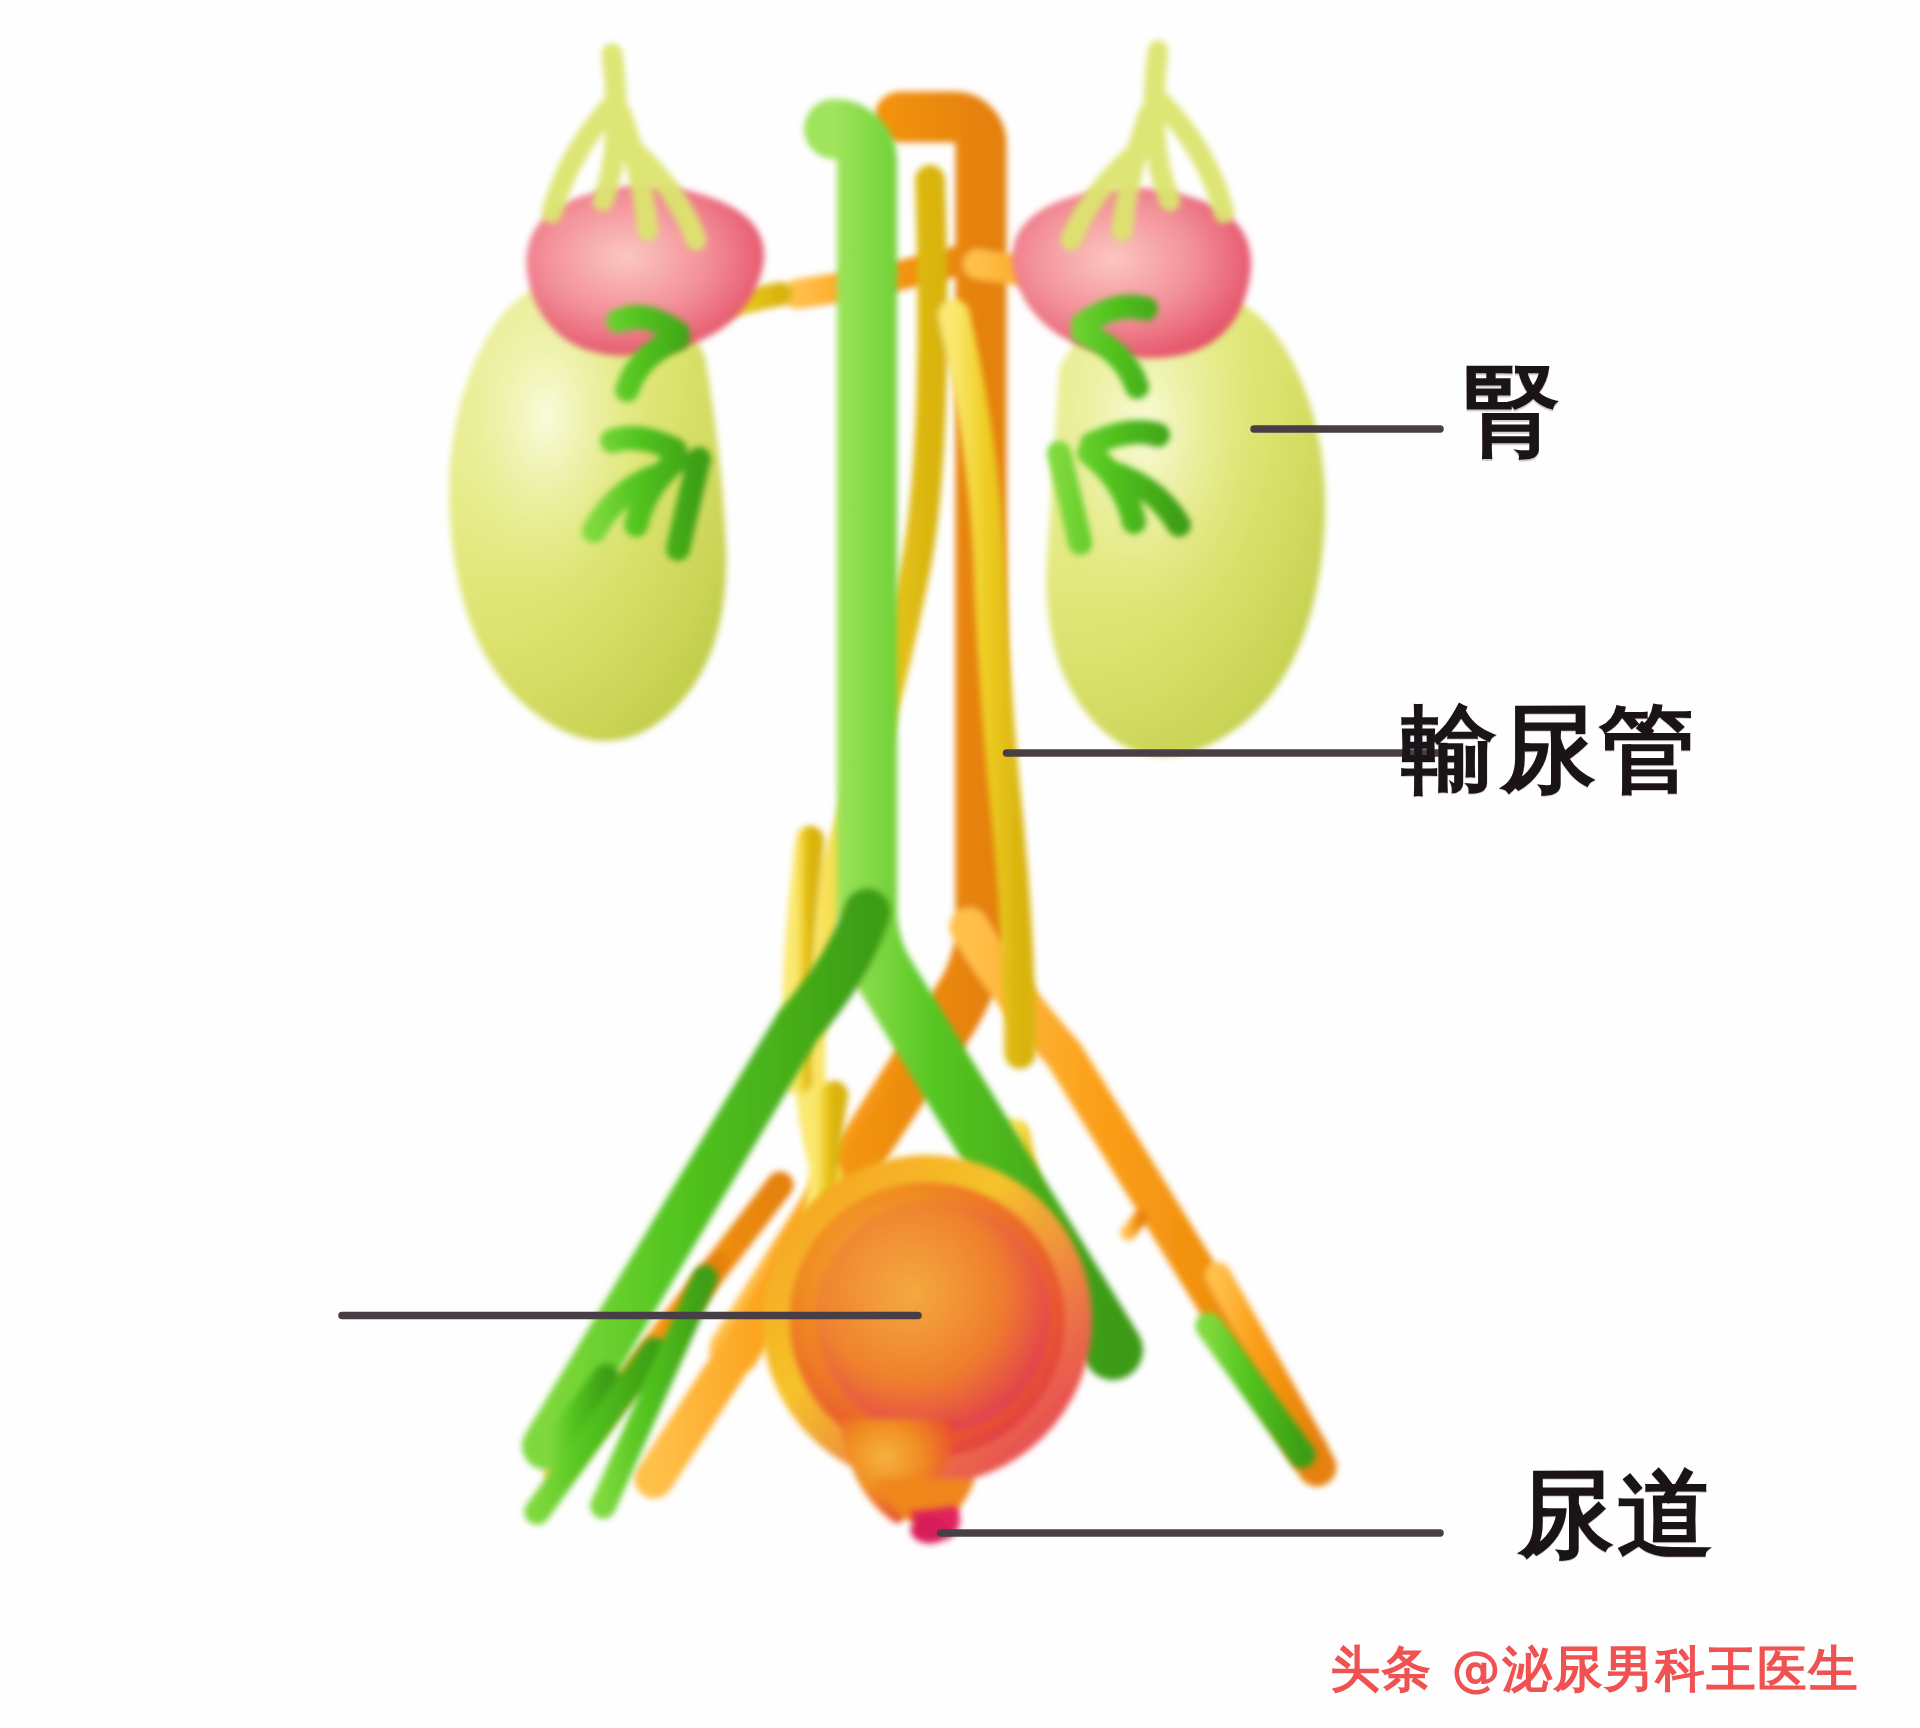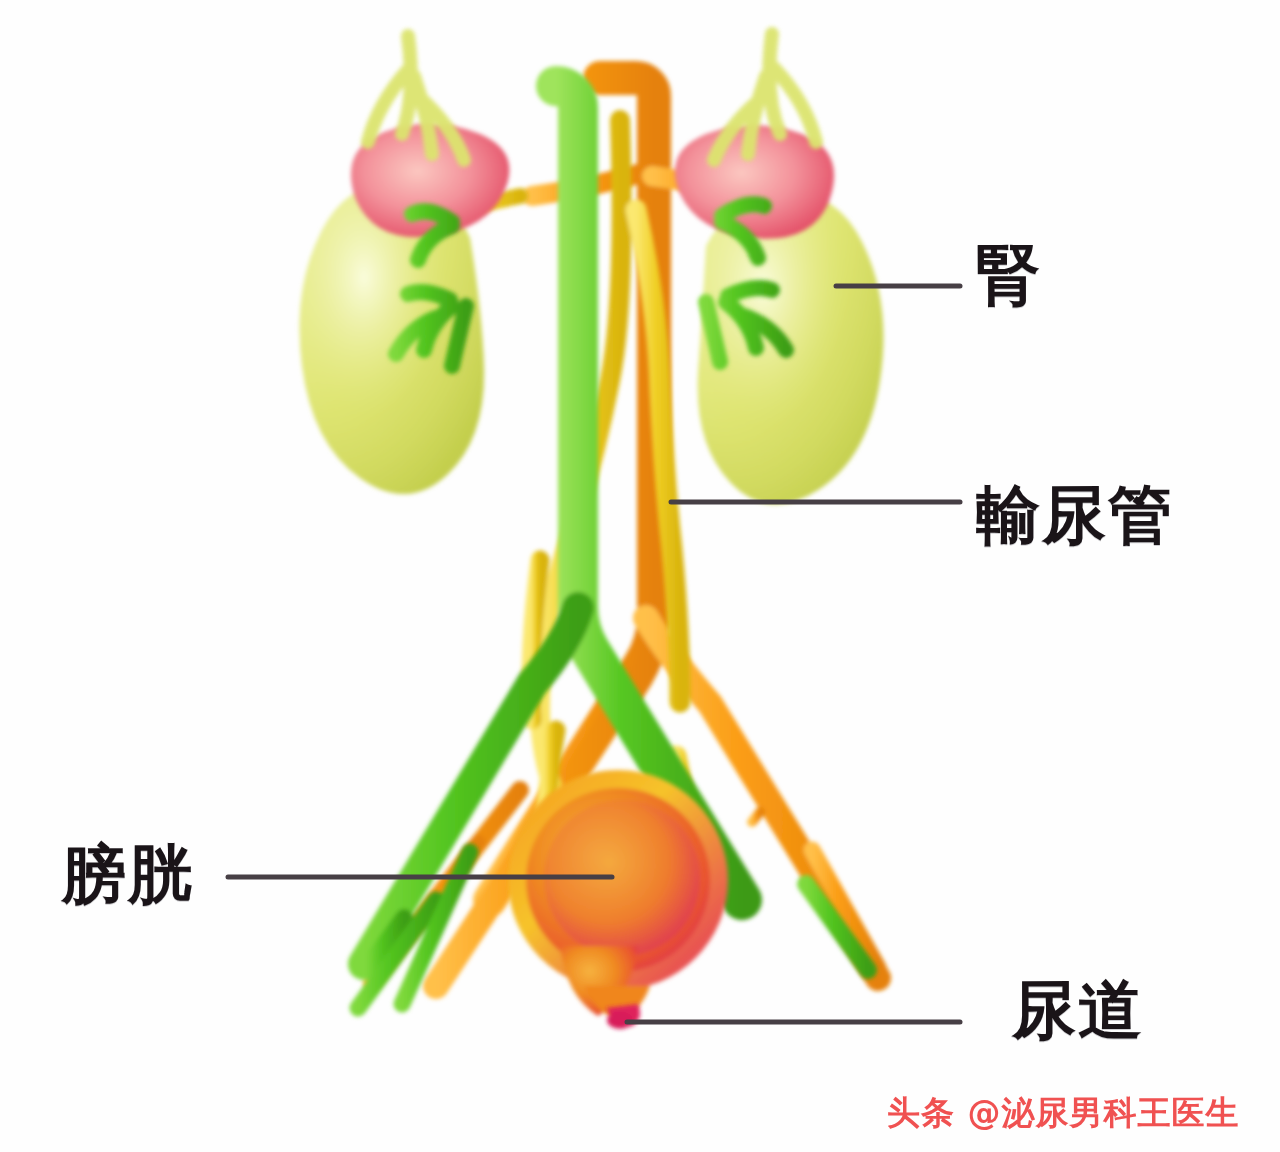--- a/index.html
+++ b/index.html
@@ -18,21 +18,21 @@
     position:absolute;
     color:#1a1418;
     font-weight:700;
     letter-spacing:2px;
     white-space:nowrap;
     font-family:"DejaVu Sans","Liberation Sans",sans-serif;
     text-shadow:0 1px 0 rgba(120,120,130,.35);
     line-height:1;
   }
   #label-kidney{left:976px;top:243px;font-size:64px;}
-  #label-ureter{left:976px;top:468px;font-size:64px;margin-top:15px;}
+  #label-ureter{left:934px;top:468px;font-size:64px;}
   #label-bladder{left:62px;top:842px;font-size:64px;}
   #label-urethra{left:1012px;top:978px;font-size:64px;}
 
   #watermark{
     position:absolute;left:887px;top:1091px;
     font-size:33px;font-weight:700;letter-spacing:1px;
     color:#ef4444;
     font-family:"DejaVu Sans","Liberation Sans",sans-serif;
     white-space:nowrap;
     opacity:.93;
@@ -220,19 +220,18 @@
       <line x1="671" y1="502" x2="960" y2="502"></line>
       <line x1="228" y1="877" x2="612" y2="877"></line>
       <line x1="627" y1="1022" x2="960" y2="1022"></line>
     </g>
   </svg>
 
   <div class="label" id="label-kidney">腎</div>
 
   <div class="label" id="label-ureter">輸尿管</div>
 
-  <div class="label" id="label-bladder">膀胱</div>
 
   <div class="label" id="label-urethra">尿道</div>
 
   <div id="watermark">头条 @泌尿男科王医生</div>
 
 </div>
 
 </body></html>

